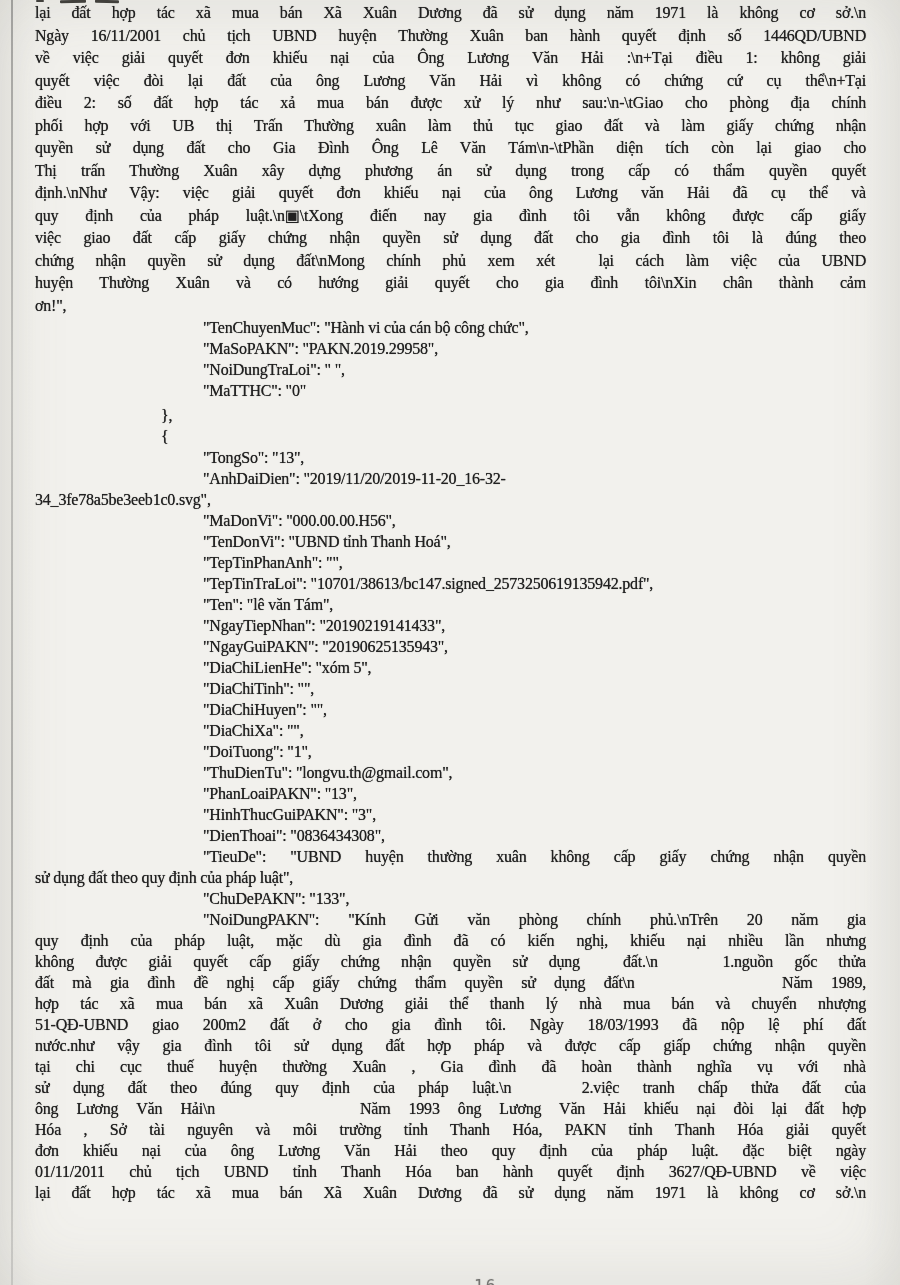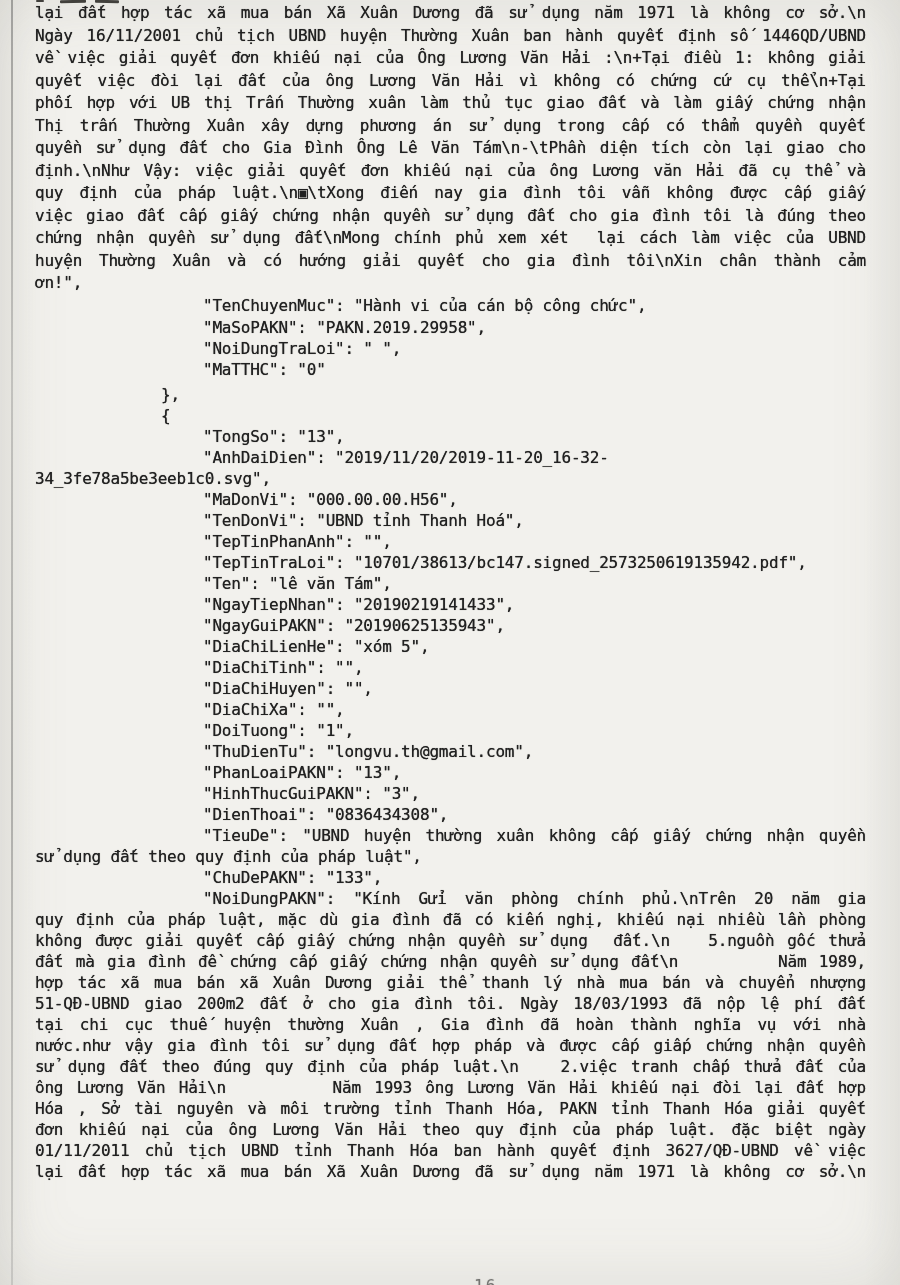--- a/index.html
+++ b/index.html
@@ -35,20 +35,21 @@
     left: 35px; right: 34px; top: 2px;
     color: #212121;
     font-size: 16px;
     text-shadow: 0 0 0.7px rgba(30,30,28,0.85);
   }
   .ln {
     white-space: pre;
     line-height: 21px;
     min-height: 21px;
     letter-spacing: -0.2px;
+    font-family: Liberation Serif, serif;
   }
   .doc .ln:nth-child(-n+14) { line-height: 22.5px; min-height: 22.5px; }
   .just {
     white-space: pre-wrap;
     text-align: justify;
     text-align-last: justify;
   }
   .key   { padding-left: 168px; }
   .brace { padding-left: 126px; }
   .gap   { margin-top: 4px; }
@@ -69,23 +70,24 @@
   <span class="edge-line"></span>
   <span class="artifact a1"></span>
   <span class="artifact a2"></span>
   <span class="artifact a3"></span>
 
   <div class="doc">
       <div class="ln just">lại đất hợp tác xã mua bán Xã Xuân Dương đã sử dụng năm 1971 là không cơ sở.\n</div>
       <div class="ln just">Ngày 16/11/2001 chủ tịch UBND huyện Thường Xuân ban hành quyết định số 1446QD/UBND</div>
       <div class="ln just">về việc giải quyết đơn khiếu nại của Ông Lương Văn Hải :\n+Tại điều 1: không giải</div>
       <div class="ln just">quyết việc đòi lại đất của ông Lương Văn Hải vì không có chứng cứ cụ thể\n+Tại</div>
+      <div class="ln just">điều 2: số đất hợp tác xả mua bán được xử lý như sau:\n-\tGiao cho phòng địa chính</div>
       <div class="ln just">phối hợp với UB thị Trấn Thường xuân làm thủ tục giao đất và làm giấy chứng nhận</div>
+      <div class="ln just">quyền sử dụng đất cho Gia Đình Ông Lê Văn Tám\n-\tPhần diện tích còn lại giao cho</div>
       <div class="ln just">Thị trấn Thường Xuân xây dựng phương án sử dụng trong cấp có thẩm quyền quyết</div>
-      <div class="ln just">quyền sử dụng đất cho Gia Đình Ông Lê Văn Tám\n-\tPhần diện tích còn lại giao cho</div>
       <div class="ln just">định.\nNhư Vậy: việc giải quyết đơn khiếu nại của ông Lương văn Hải đã cụ thể và</div>
       <div class="ln just">quy định của pháp luật.\n▣\tXong điến nay gia đình tôi vẫn không được cấp giấy</div>
       <div class="ln just">việc giao đất cấp giấy chứng nhận quyền sử dụng đất cho gia đình tôi là đúng theo</div>
       <div class="ln just">chứng nhận quyền sử dụng đất\nMong chính phủ xem xét  lại cách làm việc của UBND</div>
       <div class="ln just">huyện Thường Xuân và có hướng giải quyết cho gia đình tôi\nXin chân thành cảm</div>
       <div class="ln">ơn!",</div>
       <div class="ln key">"TenChuyenMuc": "Hành vi của cán bộ công chức",</div>
       <div class="ln key">"MaSoPAKN": "PAKN.2019.29958",</div>
       <div class="ln key">"NoiDungTraLoi": " ",</div>
       <div class="ln key">"MaTTHC": "0"</div>
@@ -107,27 +109,27 @@
       <div class="ln key">"DiaChiXa": "",</div>
       <div class="ln key">"DoiTuong": "1",</div>
       <div class="ln key">"ThuDienTu": "longvu.th@gmail.com",</div>
       <div class="ln key">"PhanLoaiPAKN": "13",</div>
       <div class="ln key">"HinhThucGuiPAKN": "3",</div>
       <div class="ln key">"DienThoai": "0836434308",</div>
       <div class="ln key just">"TieuDe": "UBND huyện thường xuân không cấp giấy chứng nhận quyền</div>
       <div class="ln">sử dụng đất theo quy định của pháp luật",</div>
       <div class="ln key">"ChuDePAKN": "133",</div>
       <div class="ln key just">"NoiDungPAKN": "Kính Gửi văn phòng chính phủ.\nTrên 20 năm gia</div>
-      <div class="ln just">quy định của pháp luật, mặc dù gia đình đã có kiến nghị, khiếu nại nhiều lần phòng</div>
-      <div class="ln just">không được giải quyết cấp giấy chứng nhận quyền sử dụng  đất.\n   5.nguồn gốc thửa</div>
-      <div class="ln just">đất mà gia đình đề chứng cấp giấy chứng nhận quyền sử dụng đất\n        Năm 1989,</div>
+      <div class="ln just">quy định của pháp luật, mặc dù gia đình đã có kiến nghị, khiếu nại nhiều lần nhưng</div>
+      <div class="ln just">không được giải quyết cấp giấy chứng nhận quyền sử dụng  đất.\n   1.nguồn gốc thửa</div>
+      <div class="ln just">đất mà gia đình đề nghị cấp giấy chứng thẩm quyền sử dụng đất\n        Năm 1989,</div>
       <div class="ln just">hợp tác xã mua bán xã Xuân Dương giải thể thanh lý nhà mua bán và chuyển nhượng</div>
       <div class="ln just">51-QĐ-UBND giao 200m2 đất ở cho gia đình tôi. Ngày 18/03/1993 đã nộp lệ phí đất</div>
+      <div class="ln just">nước.như vậy gia đình tôi sử dụng đất hợp pháp và được cấp giấp chứng nhận quyền</div>
       <div class="ln just">tại chi cục thuế huyện thường Xuân , Gia đình đã hoàn thành nghĩa vụ với nhà</div>
-      <div class="ln just">nước.như vậy gia đình tôi sử dụng đất hợp pháp và được cấp giấp chứng nhận quyền</div>
       <div class="ln just">sử dụng đất theo đúng quy định của pháp luật.\n   2.việc tranh chấp thửa đất của</div>
       <div class="ln just">ông Lương Văn Hải\n        Năm 1993 ông Lương Văn Hải khiếu nại đòi lại đất hợp</div>
       <div class="ln just">Hóa , Sở tài nguyên và môi trường tỉnh Thanh Hóa, PAKN tỉnh Thanh Hóa giải quyết</div>
       <div class="ln just">đơn khiếu nại của ông Lương Văn Hải theo quy định của pháp luật. đặc biệt ngày</div>
       <div class="ln just">01/11/2011 chủ tịch UBND tỉnh Thanh Hóa ban hành quyết định 3627/QĐ-UBND về việc</div>
       <div class="ln just">lại đất hợp tác xã mua bán Xã Xuân Dương đã sử dụng năm 1971 là không cơ sở.\n</div>
     </div>
 
   <span class="page-num">16</span>
 </div>

